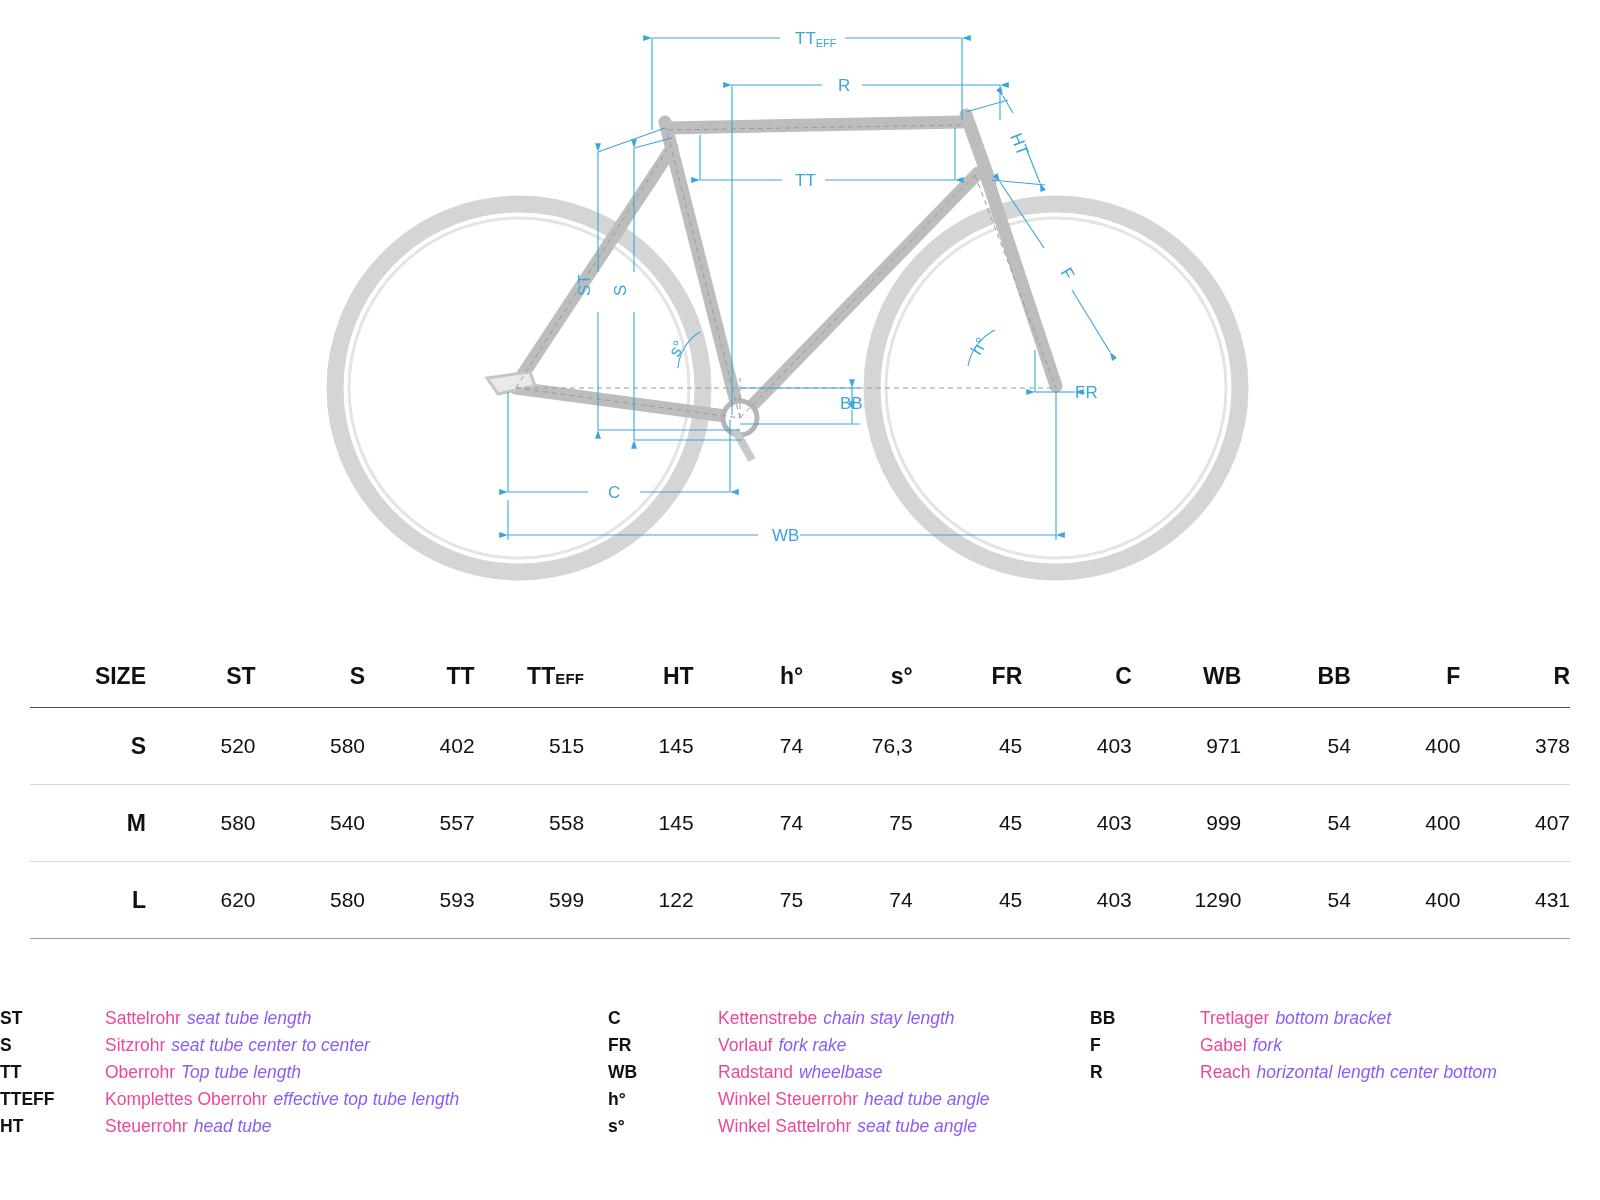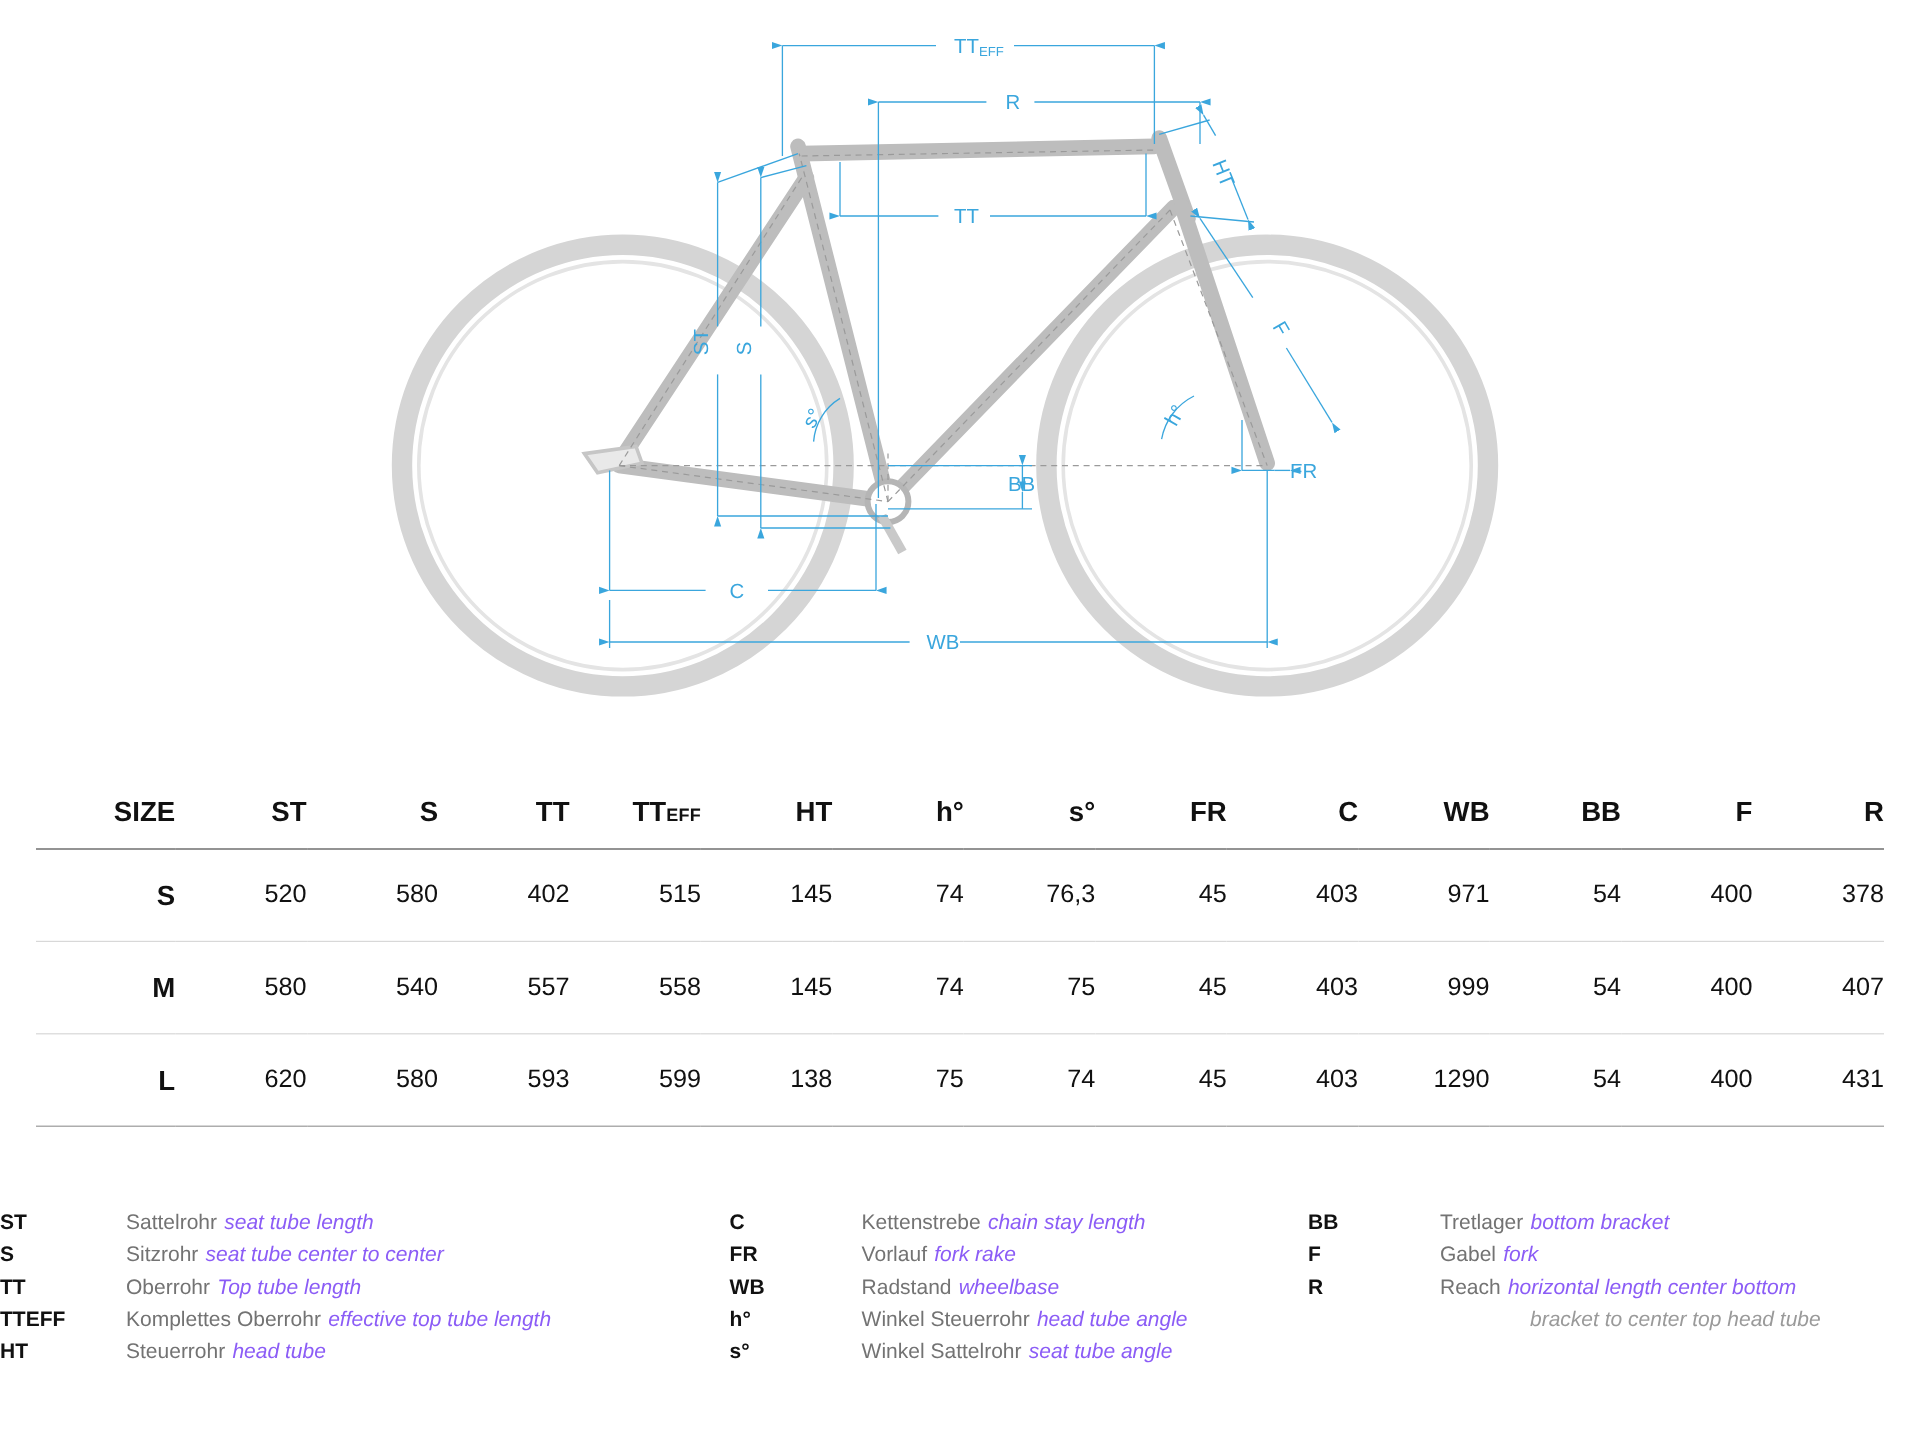--- a/index.html
+++ b/index.html
@@ -94,21 +94,21 @@
   .legend-abbr {
     font-weight: bold;
     font-size: 17.5px;
     color: #111;
     flex: 0 0 auto;
   }
   .c1 .legend-abbr { width: 105px; }
   .c2 .legend-abbr { width: 110px; }
   .c3 .legend-abbr { width: 110px; }
   .legend-de {
-    color: #737373;
+    color: #ec4899;
     margin-right: 6px;
     white-space: nowrap;
   }
   .legend-en {
     color: #8b5cf6;
     font-style: italic;
     white-space: nowrap;
   }
   .legend-cont {
     color: #9a9a9a;
@@ -316,21 +316,21 @@
         <td>54</td>
         <td>400</td>
         <td>407</td>
       </tr>
       <tr>
         <td class="sizecell">L</td>
         <td>620</td>
         <td>580</td>
         <td>593</td>
         <td>599</td>
-        <td>138</td>
+        <td>122</td>
         <td>75</td>
         <td>74</td>
         <td>45</td>
         <td>403</td>
         <td>1290</td>
         <td>54</td>
         <td>400</td>
         <td>431</td>
       </tr>
     </tbody>
@@ -404,16 +404,15 @@
     <div class="legend-row">
       <span class="legend-abbr">F</span>
       <span class="legend-de">Gabel</span>
       <span class="legend-en">fork</span>
     </div>
     <div class="legend-row">
       <span class="legend-abbr">R</span>
       <span class="legend-de">Reach</span>
       <span class="legend-en">horizontal length center bottom</span>
     </div>
-    <div class="legend-cont">bracket to center top head tube</div>
   </div>
 
 </div>
 
 </body></html>

